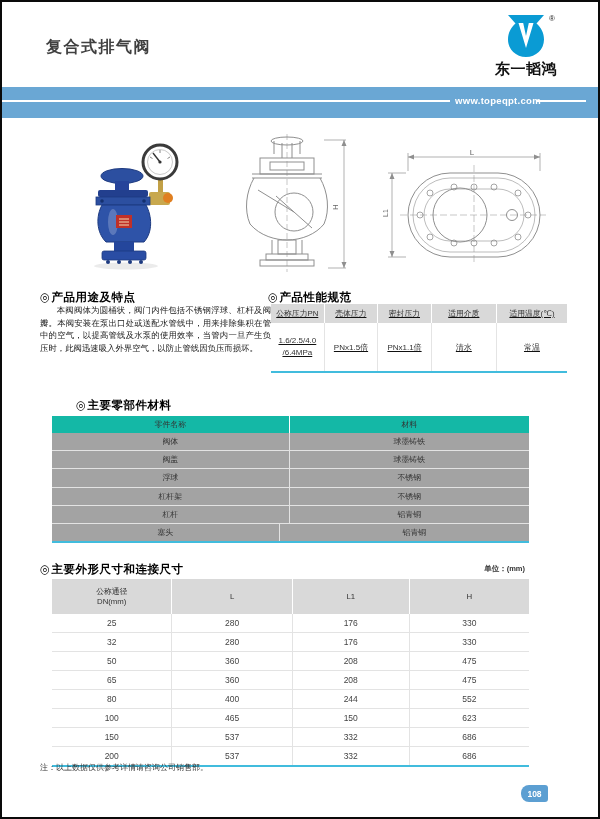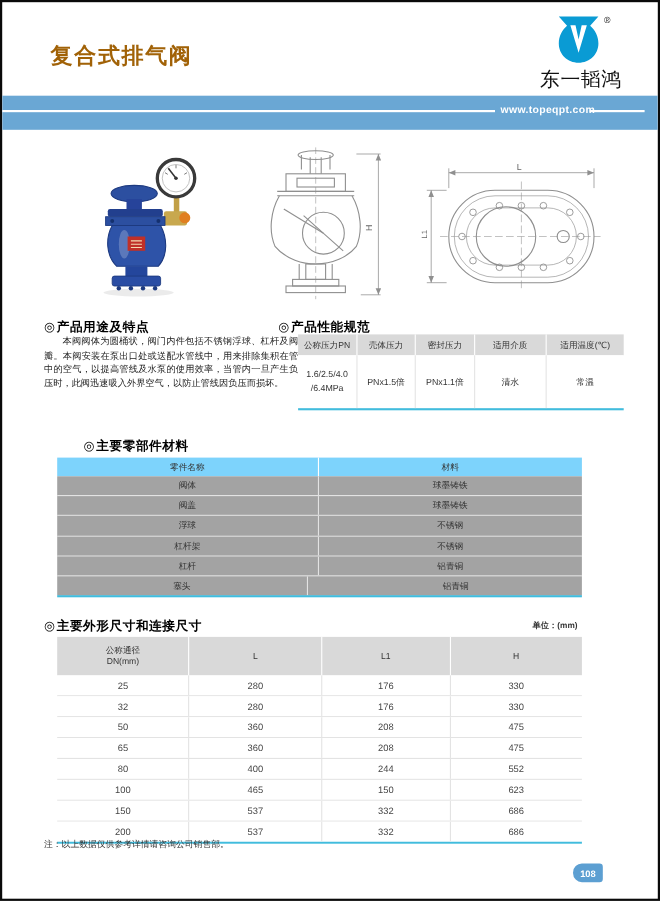--- a/index.html
+++ b/index.html
@@ -2,58 +2,58 @@
 <html><head>
 <meta charset="utf-8">
 <style>
   html,body { margin:0; padding:0; background:#ffffff; }
   #page {
     position:relative; width:600px; height:819px; box-sizing:border-box;
     background:#ffffff; border:2px solid #0a0a0a; overflow:hidden;
     font-family:"Liberation Sans","DejaVu Sans",sans-serif; color:#111;
   }
   
-  .page-title { position:absolute; left:44px; top:35px; margin:0; font-size:20px; font-weight:bold; letter-spacing:1.5px; color:#a16207; }
+  .page-title { position:absolute; left:44px; top:35px; margin:0; font-size:16px; font-weight:bold; letter-spacing:1.5px; color:#404040; }
   .brand { position:absolute; left:489px; top:12px; width:70px; text-align:center; }
   .brand svg { display:block; margin:0 auto; }
   .reg-mark { position:absolute; right:6px; top:0; font-size:8px; color:#222; }
-  .brand-name { margin-top:2px; font-size:18px; font-weight:normal; letter-spacing:0.5px; white-space:nowrap; color:#111; }
+  .brand-name { margin-top:2px; font-size:15px; font-weight:bold; letter-spacing:0.5px; white-space:nowrap; color:#111; }
   
   .banner { position:absolute; left:0; top:85px; width:100%; height:31px; background:#6AA7D4; }
   .banner .hline { position:absolute; top:13px; height:2px; background:#ffffff; }
   .hl-left { left:0; width:448px; }
   .hl-right { left:534px; width:50px; }
   .site-url { position:absolute; left:453px; top:8px; font-size:9.5px; font-weight:bold; color:#ffffff; letter-spacing:0.3px; }
   
   .photo-svg { position:absolute; left:84px; top:134px; }
   .section-drawing { position:absolute; left:222px; top:130px; }
   .topview-drawing { position:absolute; left:378px; top:145px; }
   
   .sec-title { position:absolute; font-size:11.5px; font-weight:bold; color:#000; letter-spacing:0.5px; }
   .sec-title .marker { margin-right:1px; font-weight:normal; }
   
   .features-body { position:absolute; left:38px; top:302px; width:231px; margin:0; font-size:8.4px; line-height:12.5px; color:#222; text-align:justify; text-indent:2em; }
   
   .cell { display:flex; align-items:center; justify-content:center; text-align:center; color:#333; }
   
-  .perf-table { position:absolute; left:269px; top:302px; width:296px; border-bottom:2.5px solid #41BCDD; }
+  .perf-table { position:absolute; left:269px; top:302px; width:296px; border-bottom:2.5px solid #41BCDD;text-decoration:underline; }
   .perf-row { display:flex; }
   .perf-head { height:19px; background:#D9D9D9; }
   .perf-head .cell { font-size:7.8px; }
   .perf-head .cell + .cell { border-left:1px solid #ffffff; }
   .perf-body { height:48px; background:#ffffff; }
   .perf-body .cell { font-size:8px; }
   .perf-body .cell + .cell { border-left:1px solid #e4e4e4; }
   .pc0 { width:18%; } .pc1 { width:18%; } .pc2 { width:18%; } .pc3 { width:22%; } .pc4 { width:24%; }
   .perf-body .pc0 { padding:0 7px; box-sizing:border-box; overflow-wrap:anywhere; line-height:12px; display:flex; }
   
   .mat-table { position:absolute; left:50px; top:414px; width:477px; border-bottom:2.5px solid #41BCDD; }
   .mat-row { display:flex; height:17.2px; border-bottom:1px solid #e3e3e3; background:#a3a3a3; }
   .mat-row:last-child { border-bottom:none;gap:20px; }
-  .mat-head { height:17px; background:#7dd3fc; border-bottom:none; }
+  .mat-head { height:17px; background:#14b8a6; border-bottom:none; }
   .mat-table .cell { font-size:7.9px; }
   .mc0 { width:49.7%; border-right:1px solid #e3e3e3; }
   .mat-head .mc0 { border-right:1px solid #ffffff; }
   .mc1 { width:50.3%; }
   
   .unit-note { position:absolute; right:73px; top:562px; font-size:7.5px; color:#333;font-weight:bold; }
   .dim-table { position:absolute; left:50px; top:577px; width:477px; border-bottom:2.5px solid #41BCDD; }
   .dim-row { display:flex; height:18px; border-bottom:1px solid #e3e3e3; background:#fff; }
   .dim-row:last-child { border-bottom:none; }
   .dim-head { height:35px; background:#D9D9D9; border-bottom:none; }
@@ -200,21 +200,21 @@
     <polygon points="12,110 9.5,104 14.5,104" fill="#8f8f8f"></polygon>
     <text x="92" y="7.5" font-size="8" fill="#666" text-anchor="middle">L</text>
     <text x="8" y="66" transform="rotate(-90 8 66)" font-size="7" fill="#666" text-anchor="middle">L1</text>
   </svg>
 
   <div class="sec-title" style="left:38px; top:288px;">
     <span class="marker">◎</span><span>产品用途及特点</span>
   </div>
   <p class="features-body">本阀阀体为圆桶状，阀门内件包括不锈钢浮球、杠杆及阀瓣。本阀安装在泵出口处或送配水管线中，用来排除集积在管中的空气，以提高管线及水泵的使用效率，当管内一旦产生负压时，此阀迅速吸入外界空气，以防止管线因负压而损坏。</p>
 
-  <div class="sec-title" style="left:251px; top:288px;text-align:center;">
+  <div class="sec-title" style="left:266px; top:288px;text-align:center;">
     <span class="marker">◎</span><span>产品性能规范</span>
   </div>
   <div class="perf-table">
     <div class="perf-row perf-head">
       <div class="cell pc0">公称压力PN</div>
       <div class="cell pc1">壳体压力</div>
       <div class="cell pc2">密封压力</div>
       <div class="cell pc3">适用介质</div>
       <div class="cell pc4">适用温度(℃)</div>
     </div>

